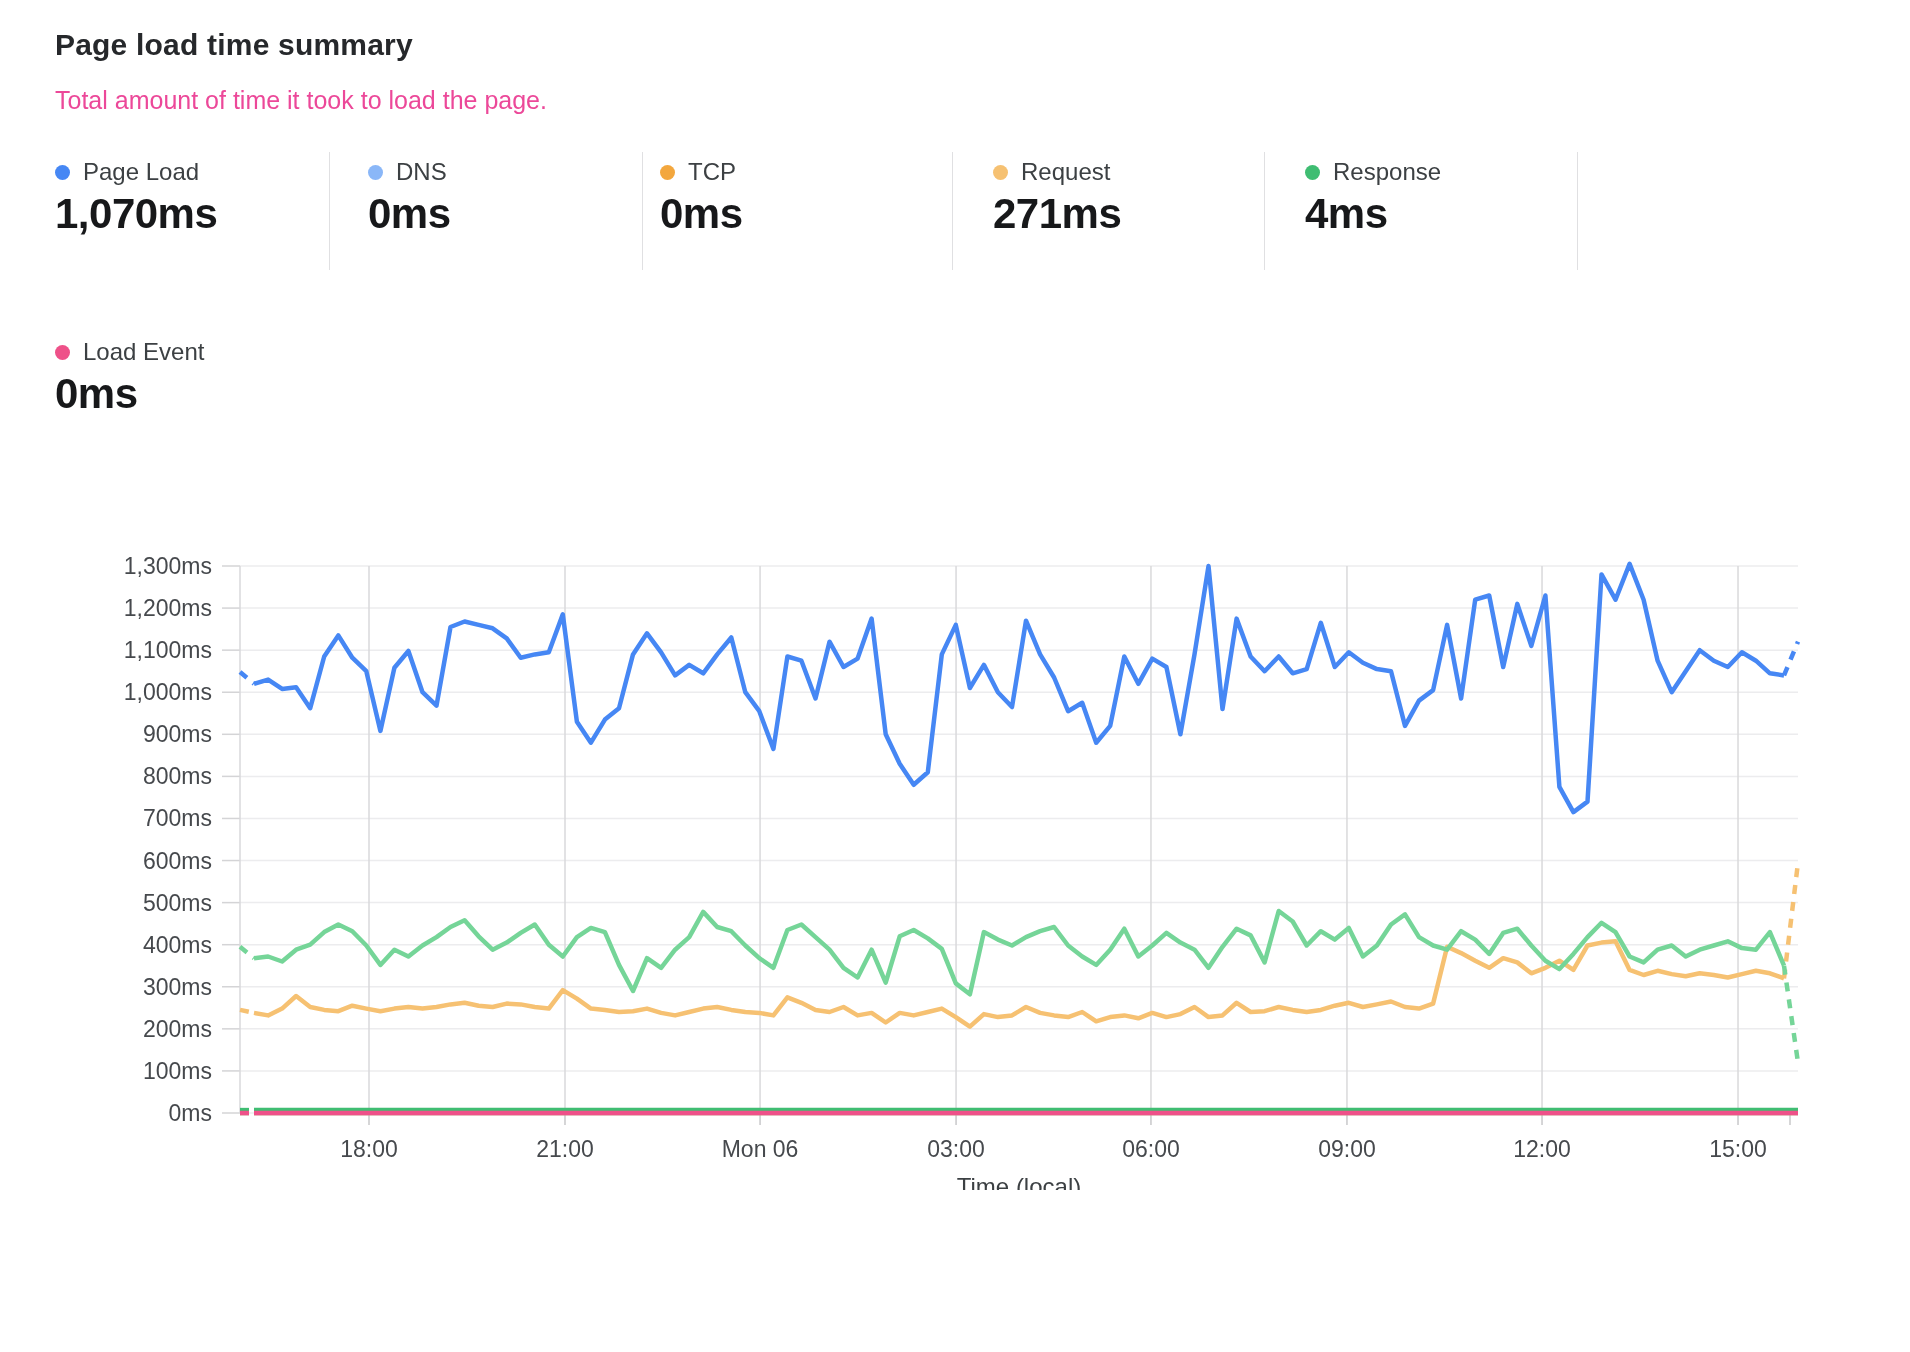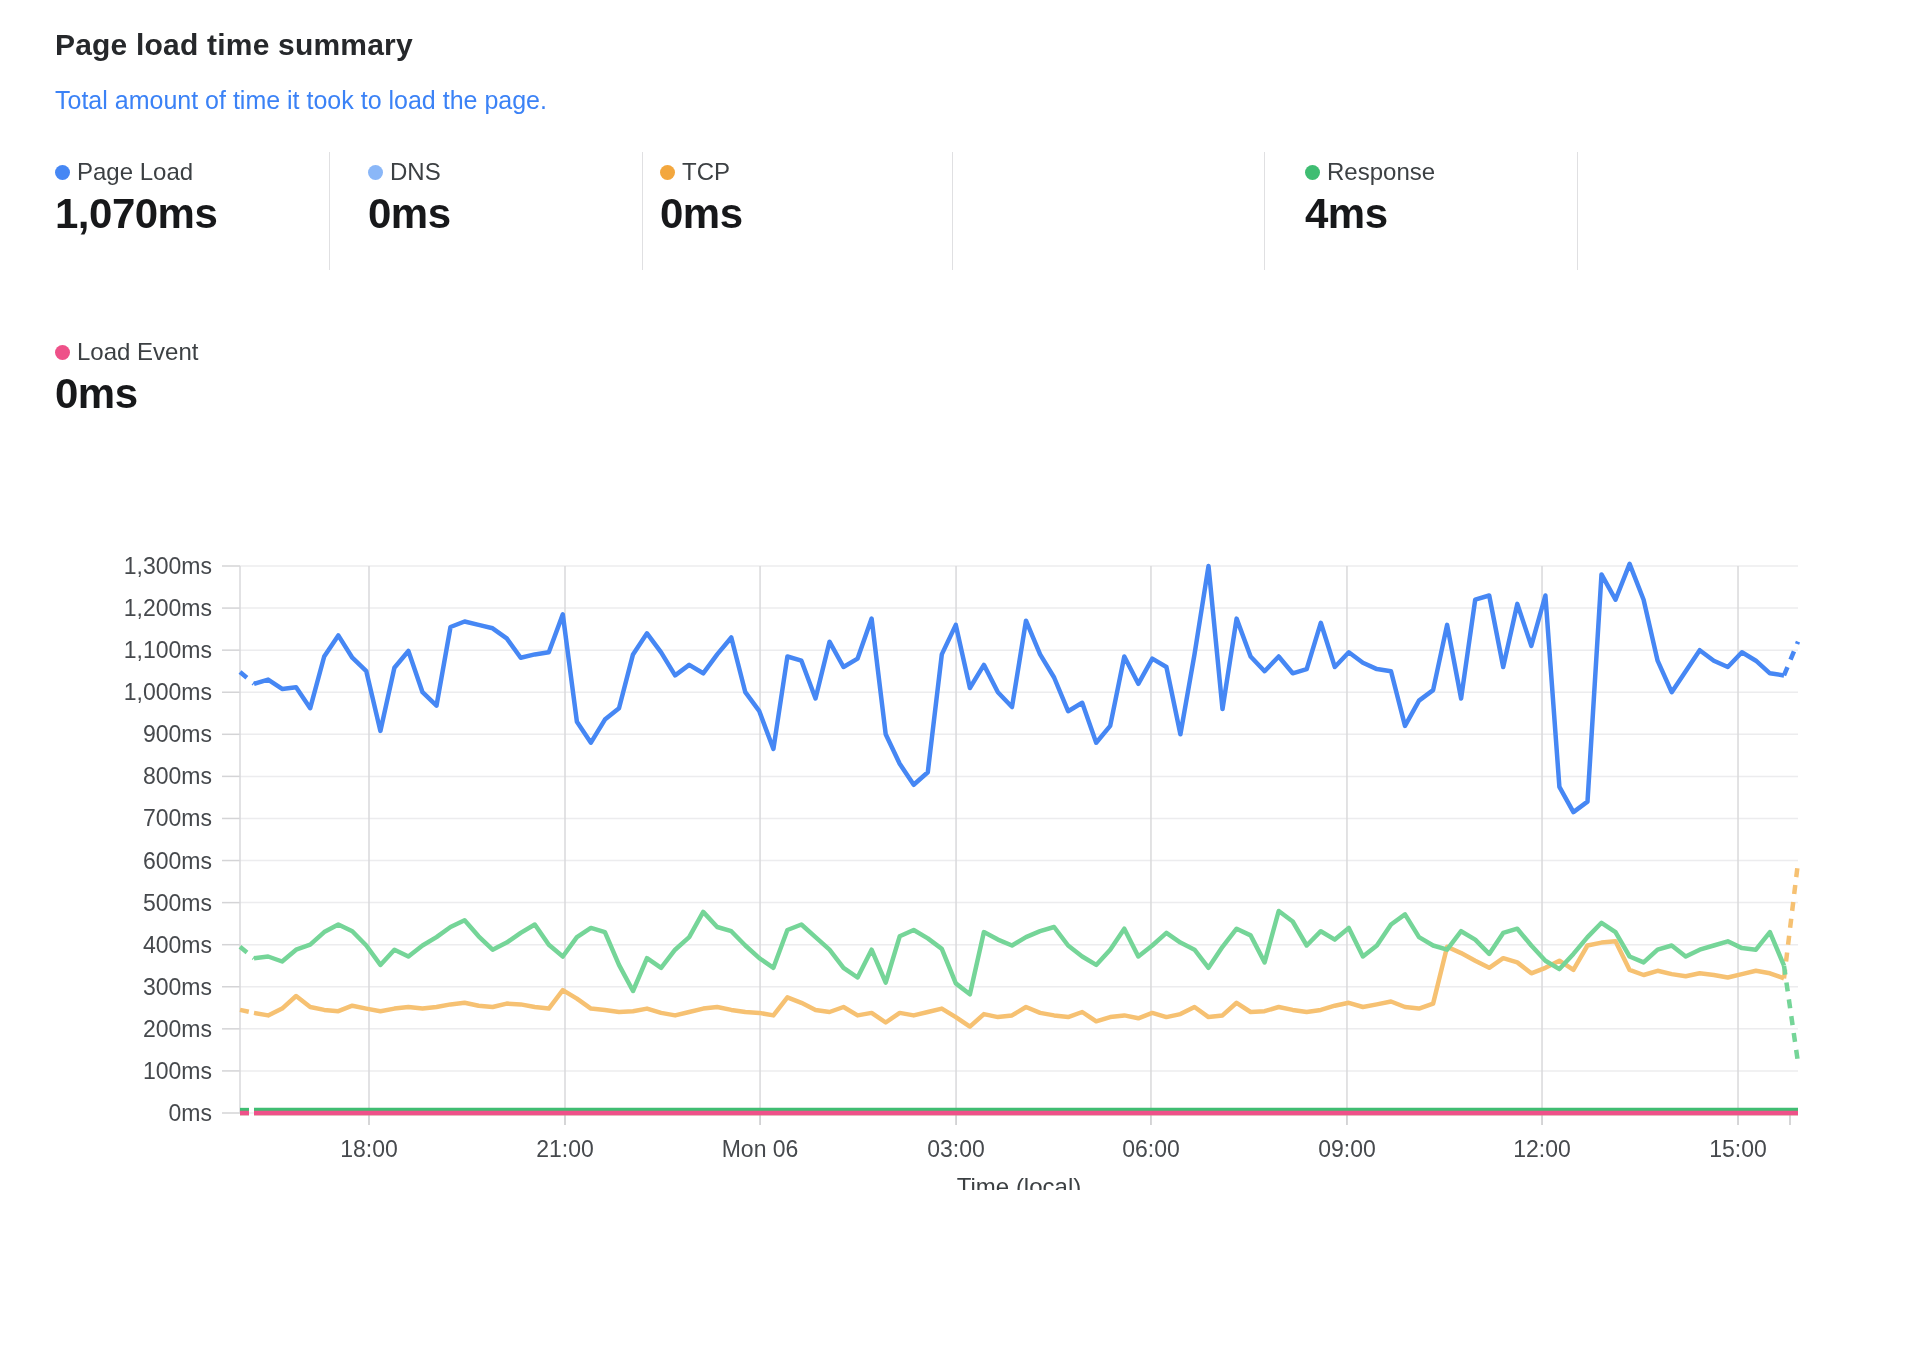--- a/index.html
+++ b/index.html
@@ -6,26 +6,26 @@
   .page{
     position:relative;width:1910px;height:1190px;background:#ffffff;
     font-family:"Liberation Sans", sans-serif;overflow:hidden;
   }
   .title{
     position:absolute;left:55px;top:28px;font-size:30px;font-weight:700;
     color:#26282b;letter-spacing:0.2px;
   }
   .subtitle{
     position:absolute;left:55px;top:86px;font-size:25px;font-weight:400;
-    color:#3b82f6;
+    color:#ec4899;
   }
   .stat{position:absolute;top:158px;}
   .stat.s0{left:55px;}  .stat.s1{left:368px;} .stat.s2{left:660px;}
   .stat.s3{left:993px;} .stat.s4{left:1305px;} .stat.s5{left:1618px;}
-  .stat-label-row{display:flex;align-items:center;gap:7px;}
+  .stat-label-row{display:flex;align-items:center;gap:13px;}
   .dot{width:15px;height:15px;border-radius:50%;flex:0 0 auto;}
   .stat-label{font-size:24px;color:#3c4043;}
   .stat-value{margin-top:4px;font-size:42px;font-weight:700;color:#17181a;letter-spacing:-0.5px;}
   .divider{position:absolute;top:152px;width:1px;height:118px;background:#e0e0e2;}
   .divider.d0{left:329px;} .divider.d1{left:642px;} .divider.d2{left:952px;}
   .divider.d3{left:1264px;} .divider.d4{left:1577px;}
   .stat-secondary{position:absolute;left:55px;top:338px;}
   .chart-svg{position:absolute;left:0;top:0;width:1910px;height:1352px;}
   .axis-label{font-family:"Liberation Sans", sans-serif;font-size:23px;fill:#46494d;}
   .axis-title{font-family:"Liberation Sans", sans-serif;font-size:24px;fill:#3c4043;}
@@ -53,20 +53,27 @@
       <span class="stat-label">DNS</span>
     </div>
     <div class="stat-value">0ms</div>
   </div>
   <div class="stat s2">
     <div class="stat-label-row">
       <span class="dot" style="background: rgb(243, 167, 62);"></span>
       <span class="stat-label">TCP</span>
     </div>
     <div class="stat-value">0ms</div>
+  </div>
+  <div class="stat s3">
+    <div class="stat-label-row">
+      <span class="dot" style="background: rgb(246, 193, 114);"></span>
+      <span class="stat-label">Request</span>
+    </div>
+    <div class="stat-value">271ms</div>
   </div>
   <div class="stat s4">
     <div class="stat-label-row">
       <span class="dot" style="background: rgb(63, 189, 114);"></span>
       <span class="stat-label">Response</span>
     </div>
     <div class="stat-value">4ms</div>
   </div>
 
   <div class="divider d0"></div>

